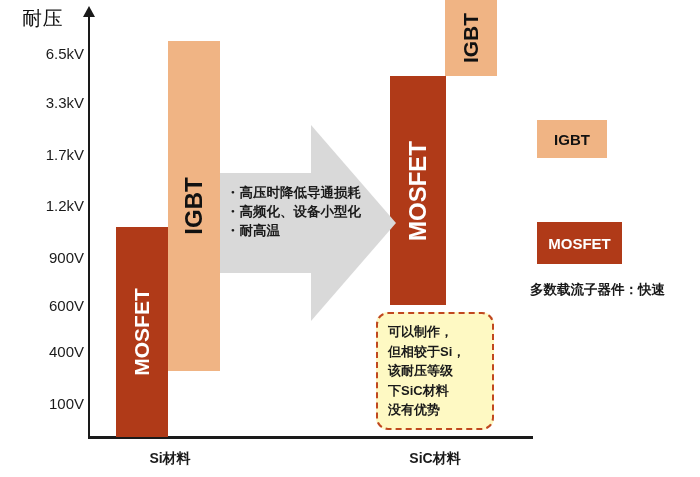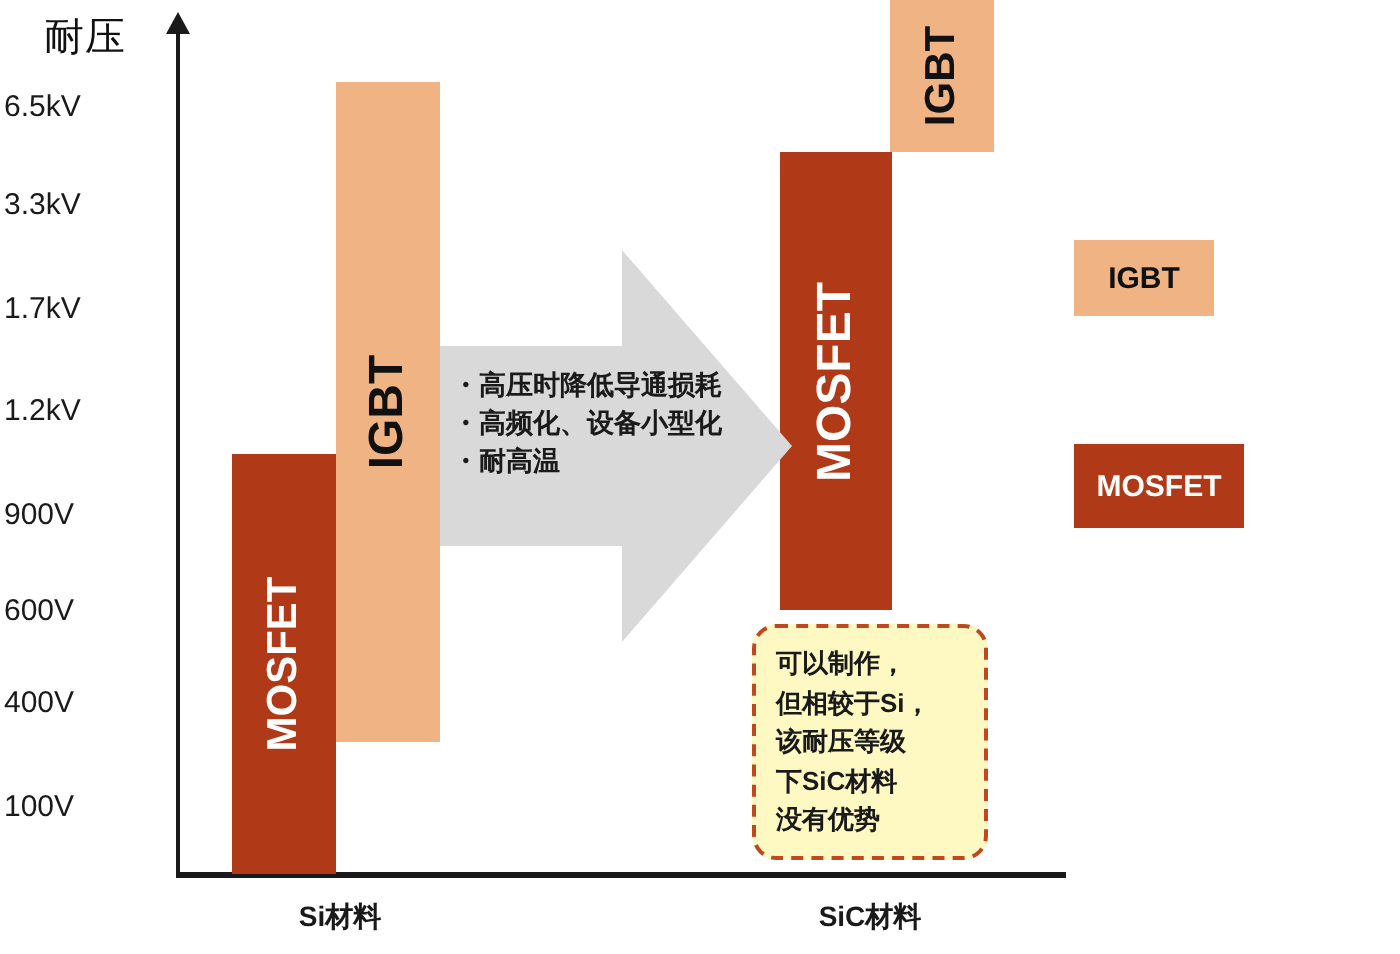--- a/index.html
+++ b/index.html
@@ -26,21 +26,21 @@
   .x-axis{
     position:absolute;left:88px;top:436px;width:445px;height:3px;
     background:#1a1a1a;
   }
   .axis-title{
     position:absolute;left:22px;top:5px;
     font-size:20px;font-weight:normal;color:#111;
     letter-spacing:.5px;white-space:nowrap;
   }
   .ytick{
-    position:absolute;right:0;width:82px;text-align:left;
+    position:absolute;right:0;width:82px;text-align:right;
     font-size:15px;color:#1a1a1a;white-space:nowrap;
   }
   .ytick-wrap{position:absolute;left:0;width:84px;}
 
   .xlabel{
     position:absolute;top:450px;
     font-size:14px;font-weight:bold;color:#1a1a1a;
     text-align:center;white-space:nowrap;
   }
 
@@ -159,14 +159,15 @@
   <div class="xlabel" style="left:110px;width:120px;">Si材料</div>
   <div class="xlabel" style="left:375px;width:120px;">SiC材料</div>
 
   <div class="legend-sw light" style="left:537px;top:120px;width:70px;height:38px;">
     <span>IGBT</span>
   </div>
 
   <div class="legend-sw dark" style="left:537px;top:222px;width:85px;height:42px;">
     <span>MOSFET</span>
   </div>
+  <div class="legend-cap" style="left:530px;top:281px;">多数载流子器件：快速</div>
 
 </div>
 
 </body></html>

